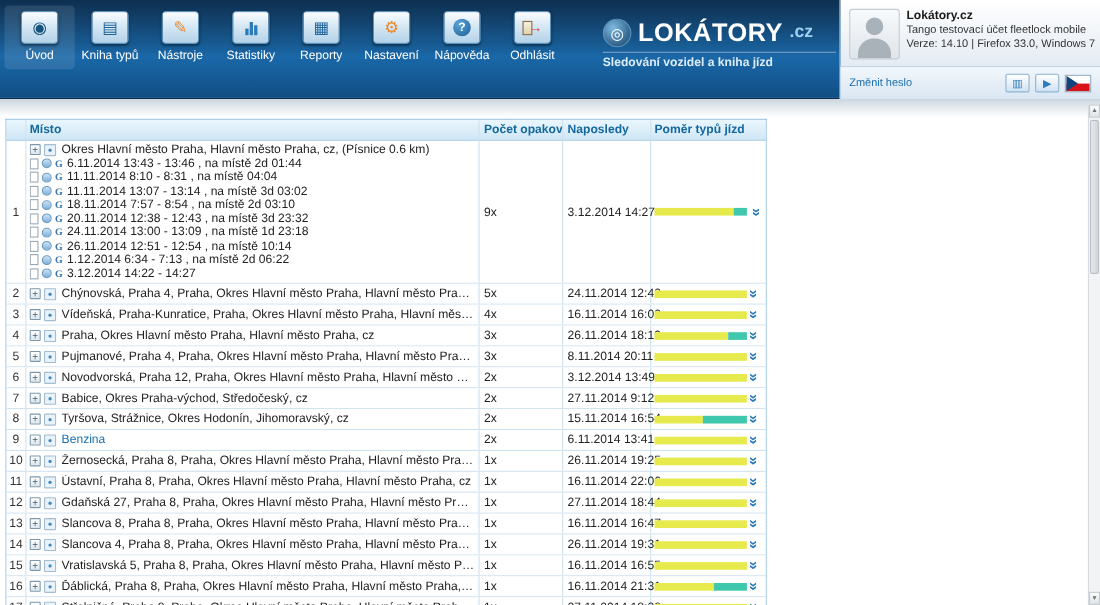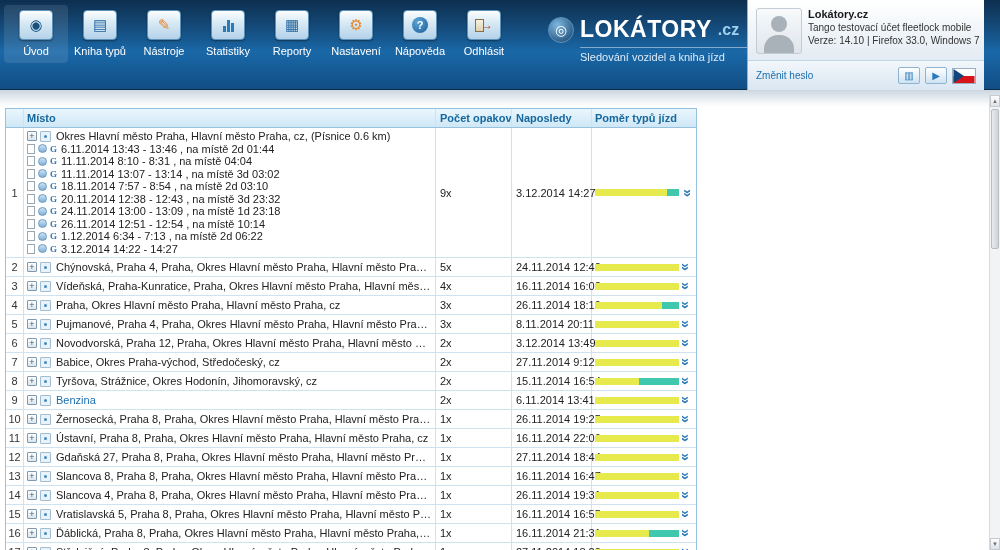--- a/index.html
+++ b/index.html
@@ -28,24 +28,24 @@
   .g-larr{color:#d03a2a;font-weight:bold;font-size:12px;margin-left:-3px;}
 
   .logo{position:absolute;left:548px;top:16px;width:212px;color:#fff;cursor:pointer;}
   .logo-row{display:flex;align-items:center;gap:6px;}
   .logo-mark{width:26px;height:26px;border-radius:50%;flex:none;
       background:radial-gradient(circle at 35% 30%,#7db8e0,#123f68);border:1px solid #5d93bb;
       display:flex;align-items:center;justify-content:center;color:#fff;font-size:14px;}
   .logo-text{font-size:23px;font-weight:bold;letter-spacing:0.5px;}
   .logo-tld{color:#9fd0ef;font-size:16px;font-weight:bold;text-align:center;}
   .logo-tag{margin-top:4px;padding-top:3px;border-top:1px solid rgba(255,255,255,0.45);
-      font-size:11px;color:#dcecf9;font-weight:normal;margin-left:32px;}
+      font-size:11px;color:#dcecf9;font-weight:bold;}
 
   
-  .upanel{position:absolute;right:16px;top:0;width:237px;height:90px;
+  .upanel{position:absolute;right:0;top:0;width:237px;height:90px;
       background:linear-gradient(#ffffff,#e6edf4 60%,#dbe7f1);border-left:1px solid #8fb4cf;}
   .avatar{position:absolute;left:8px;top:8px;width:46px;height:46px;border-radius:3px;
       background:linear-gradient(#f8fafc,#dfe5ea);border:1px solid #c3ccd4;overflow:hidden;}
   .avatar::before{content:"";position:absolute;left:14px;top:7px;width:16px;height:16px;border-radius:50%;background:#a9b1b9;}
   .avatar::after{content:"";position:absolute;left:7px;top:26px;width:30px;height:18px;border-radius:14px 14px 0 0;background:#a9b1b9;}
   .up-text{position:absolute;left:60px;top:7px;right:4px;font-size:10px;color:#333;line-height:1.3;}
   .up-account{font-size:11px;font-weight:bold;color:#1a1a1a;}
   .up-footer{position:absolute;left:0;right:0;bottom:0;height:30px;
       background:linear-gradient(#f2f7fb,#d9e6f2);border-top:1px solid #c2d5e5;
       display:flex;align-items:center;gap:5px;padding:0 8px;margin-top:43px;}

